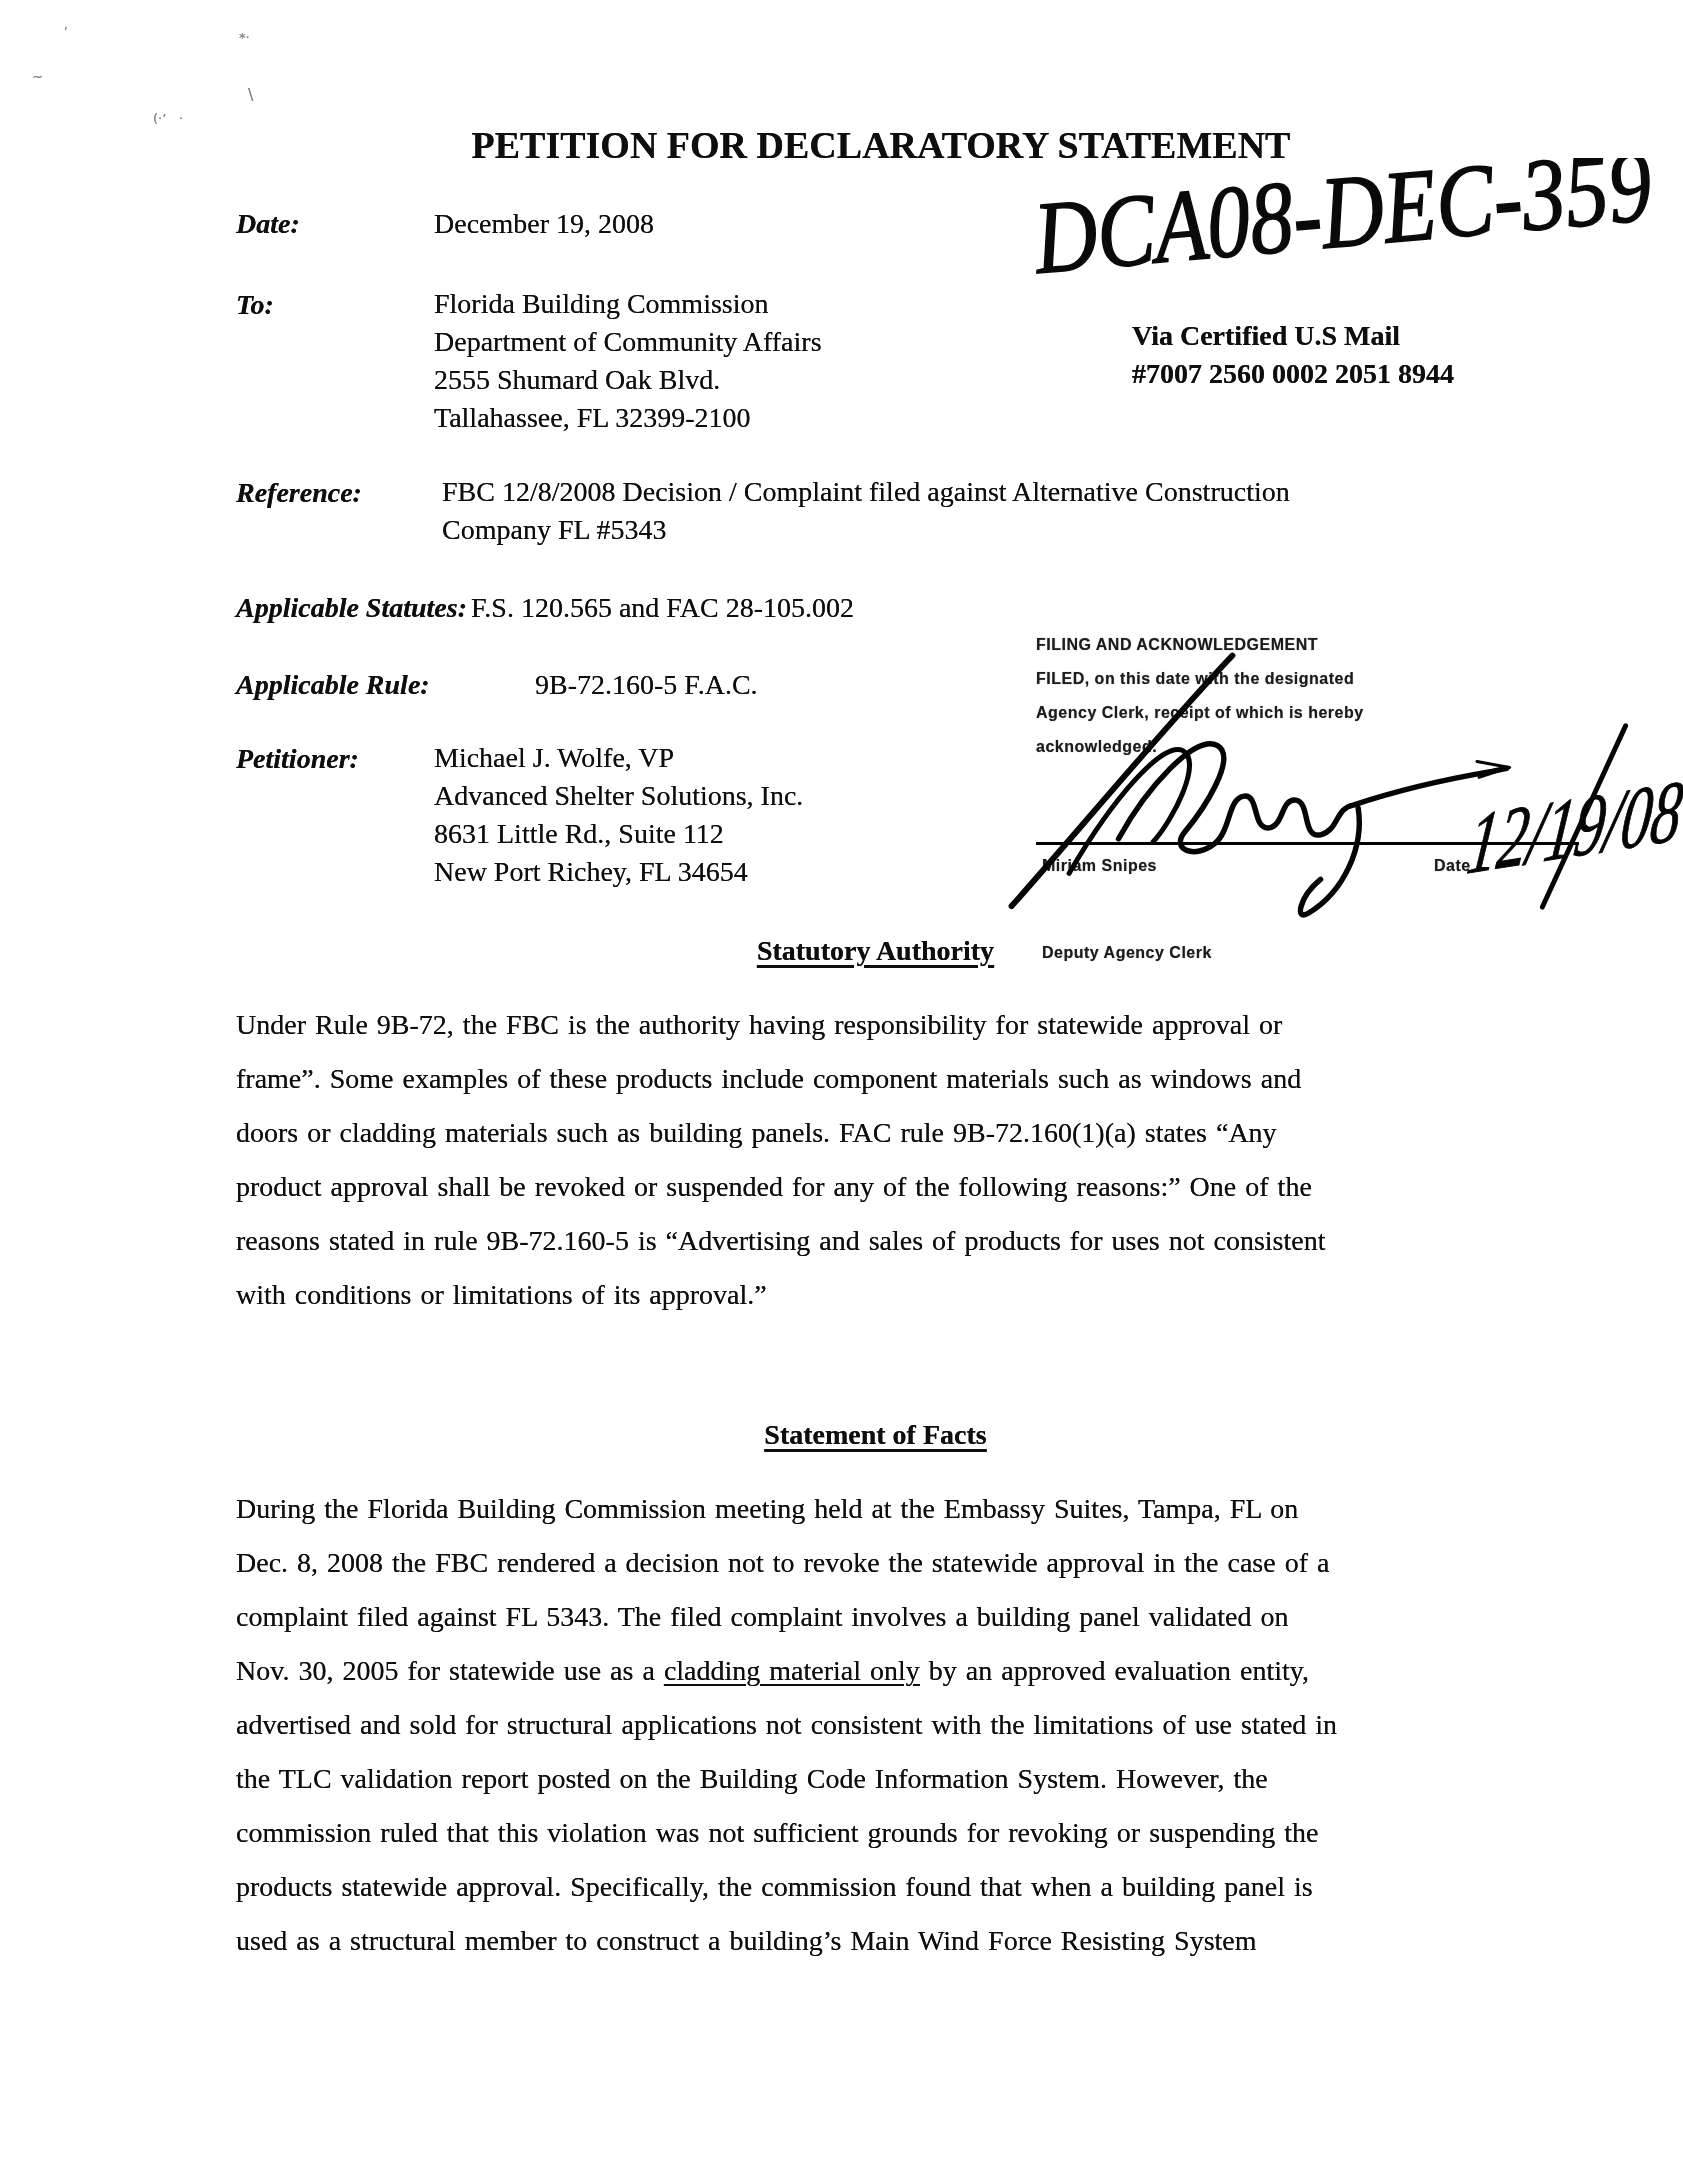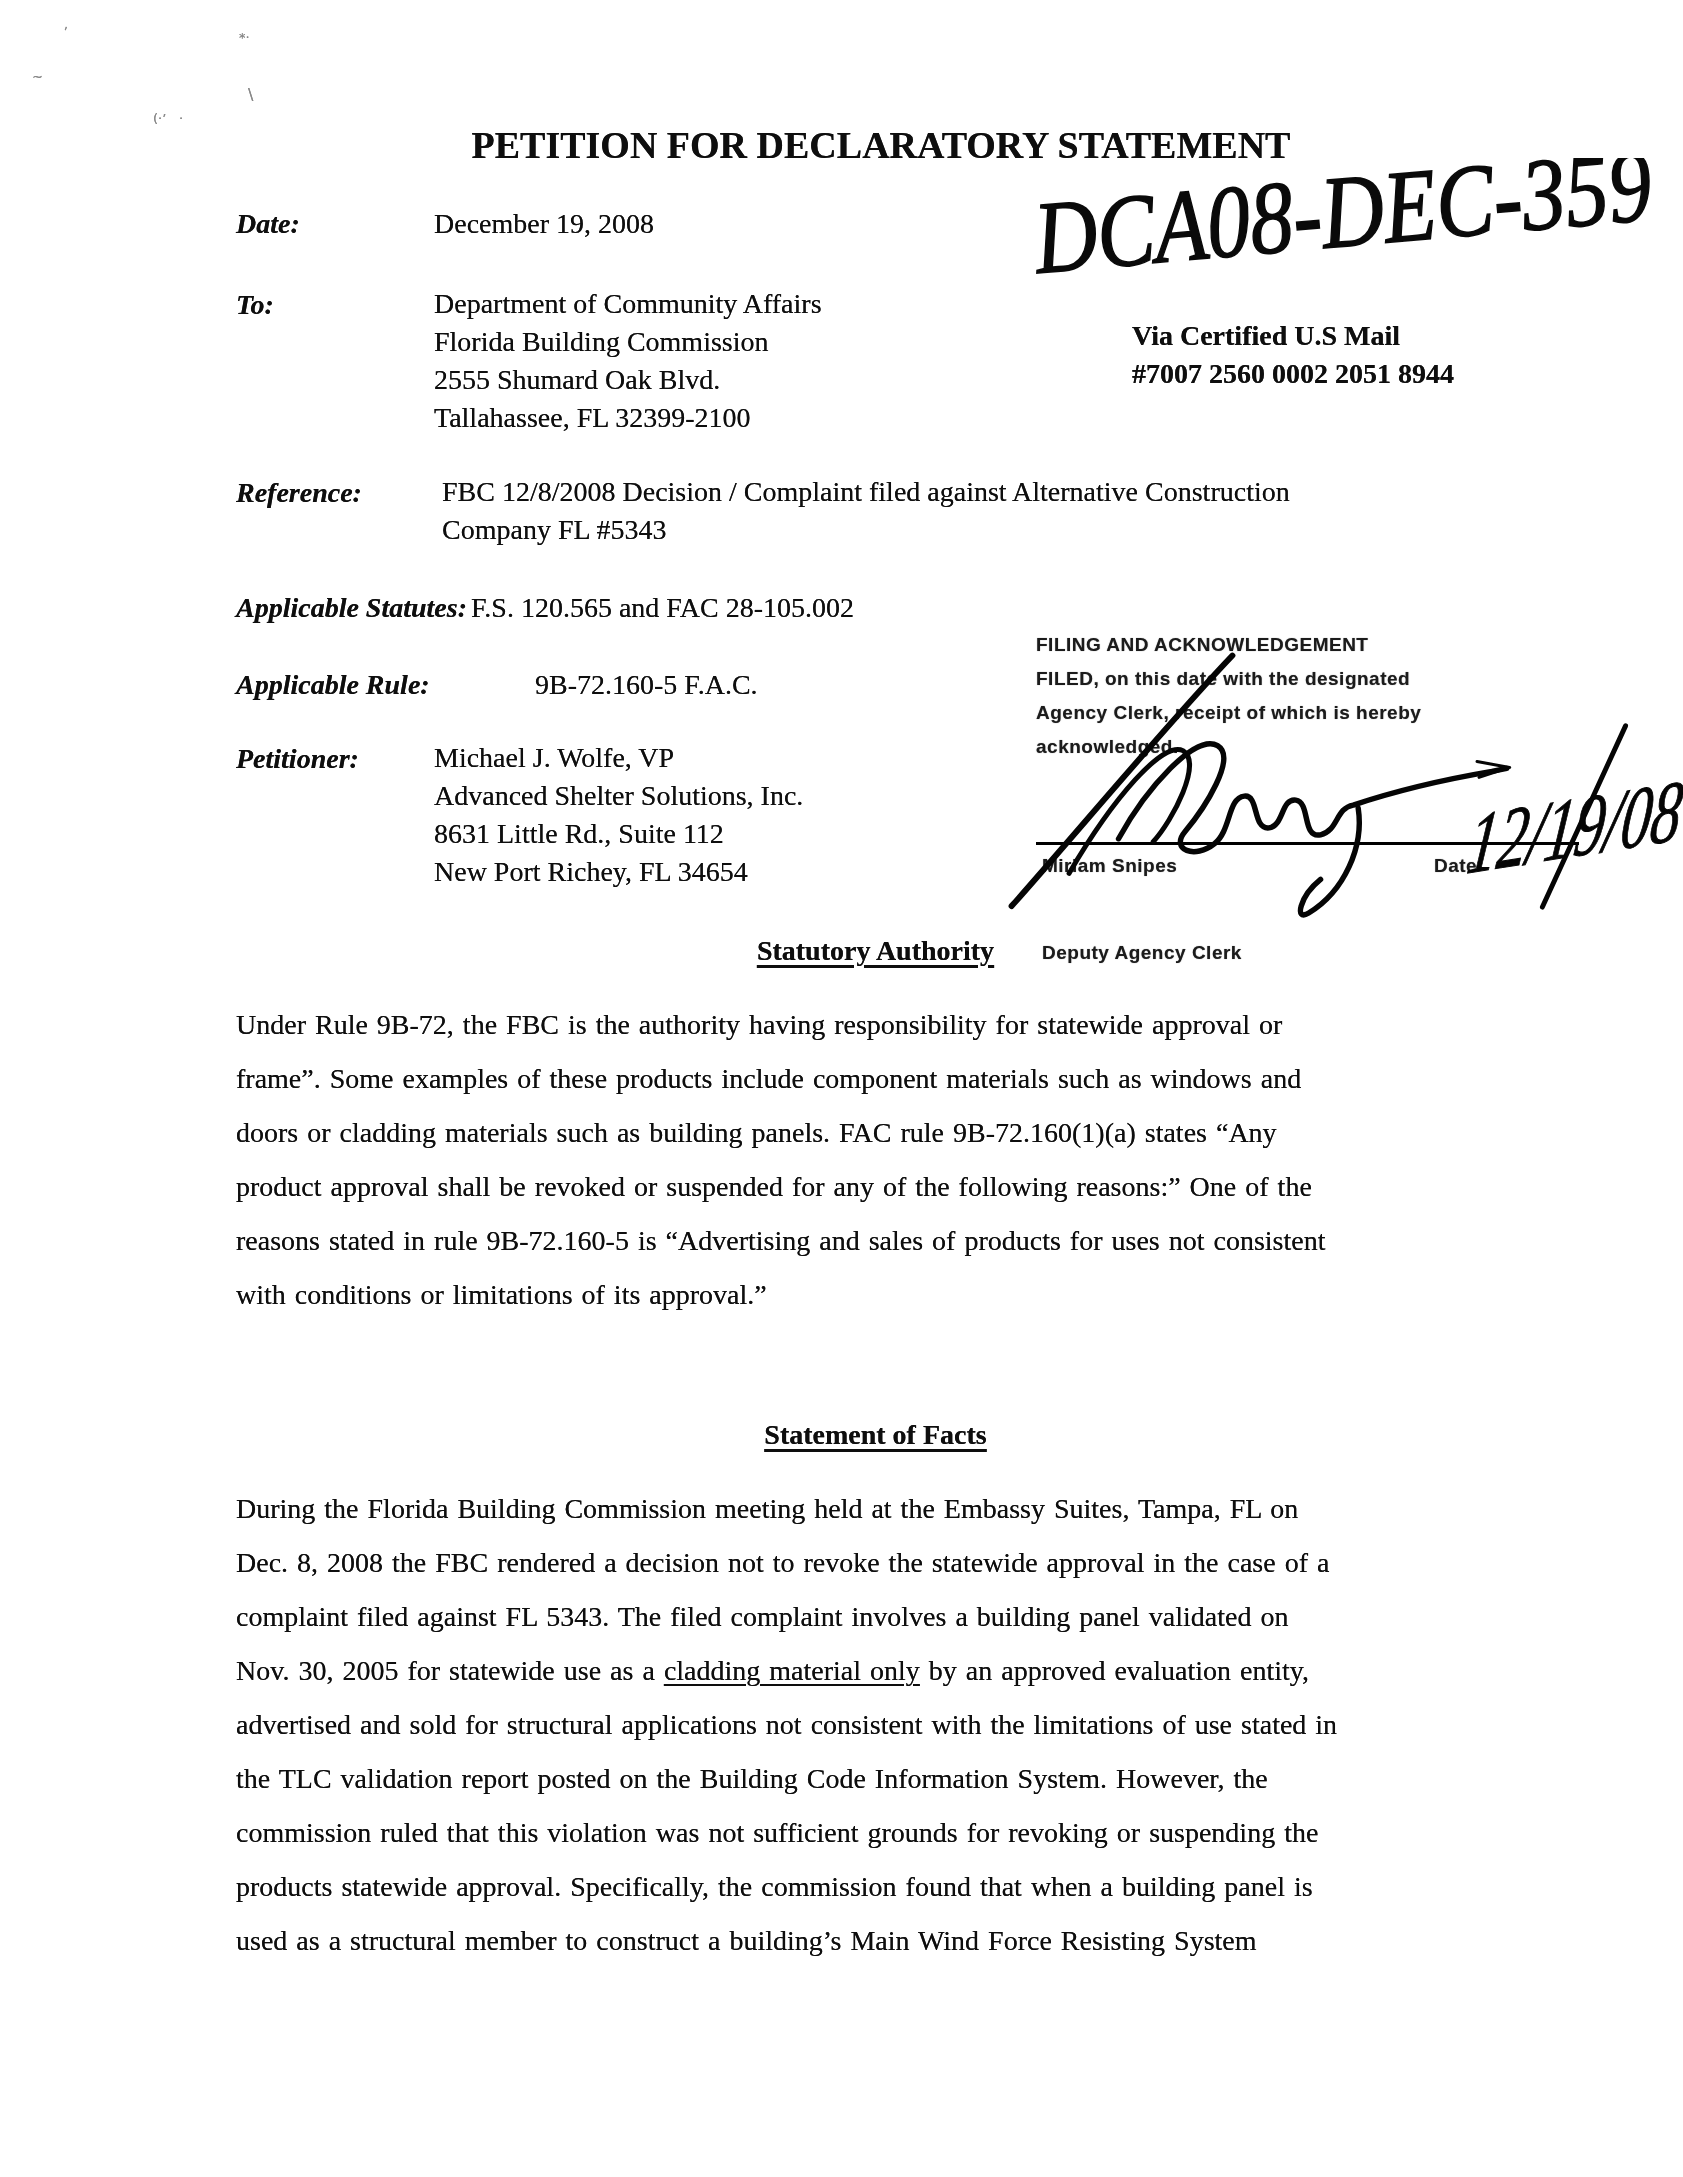--- a/index.html
+++ b/index.html
@@ -12,21 +12,21 @@
   .title{
     font-weight:bold;font-size:38px;text-align:center;letter-spacing:0px;
     white-space:nowrap;
   }
   .label{font-weight:bold;font-size:28px;white-space:nowrap;font-style:italic;}
   .val{font-size:28px;white-space:nowrap;}
   .addr div{font-size:28px;line-height:38px;white-space:nowrap;}
   .mail div{font-size:28px;line-height:38px;font-weight:bold;white-space:nowrap;}
   .stamp{
     font-family:"Liberation Sans",sans-serif;font-weight:bold;color:#1b1b1b;
-    font-size:19px;line-height:34px;letter-spacing:0.5px;
+    font-size:16px;line-height:34px;letter-spacing:0.5px;
     text-shadow:0 0 1px rgba(27,27,27,0.55);
   }
   .stamp div{white-space:nowrap;}
   .sigline{border-top:3px solid #000;width:543px;}
   .heading{
     font-size:28px;font-weight:bold;text-decoration:underline;
     text-underline-offset:5px;text-decoration-thickness:2.5px;
     text-align:center;
   }
   .para .bline{
@@ -52,22 +52,22 @@
 
   <svg class="abs" style="left:1020px;top:158px;" width="663" height="149" viewBox="0 0 670 150">
     <text transform="translate(18,116) rotate(-5)" font-family="Liberation Serif, serif" font-style="italic" font-size="104" textLength="625" lengthAdjust="spacingAndGlyphs" fill="#0a0a0a" stroke="#0a0a0a" stroke-width="1.6">DCA08-DEC-359</text>
   </svg>
 
   <div class="abs label" style="left:236px;top:208px;">Date:</div>
   <div class="abs val" style="left:434px;top:208px;">December 19, 2008</div>
 
   <div class="abs label" style="left:236px;top:289px;">To:</div>
   <div class="abs addr" style="left:434px;top:285px;">
+    <div>Florida Building Commission</div>
     <div>Department of Community Affairs</div>
-    <div>Florida Building Commission</div>
     <div>2555 Shumard Oak Blvd.</div>
     <div>Tallahassee, FL 32399-2100</div>
   </div>
 
   <div class="abs mail" style="left:1132px;top:317px;">
     <div>Via Certified U.S Mail</div>
     <div>#7007 2560 0002 2051 8944</div>
   </div>
 
   <div class="abs label" style="left:236px;top:477px;">Reference:</div>

